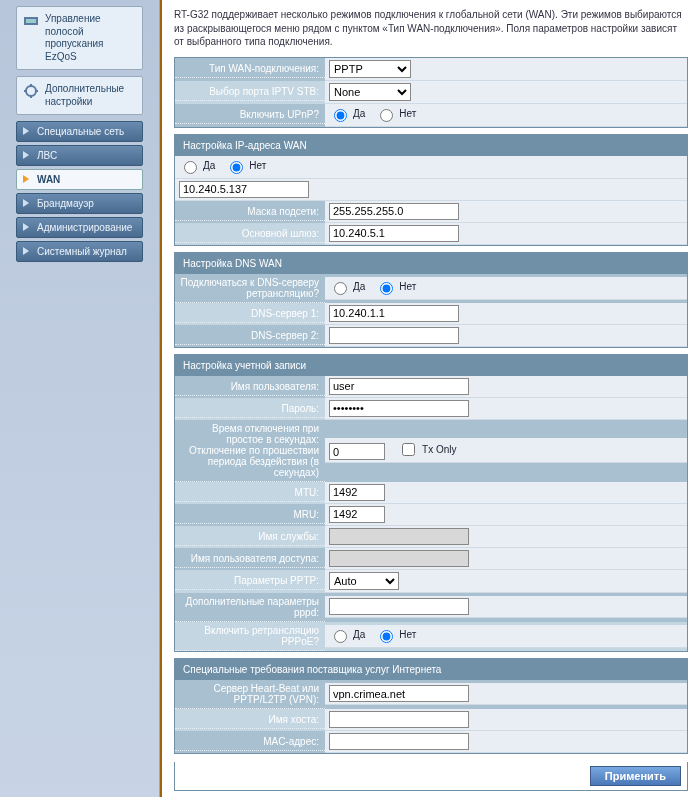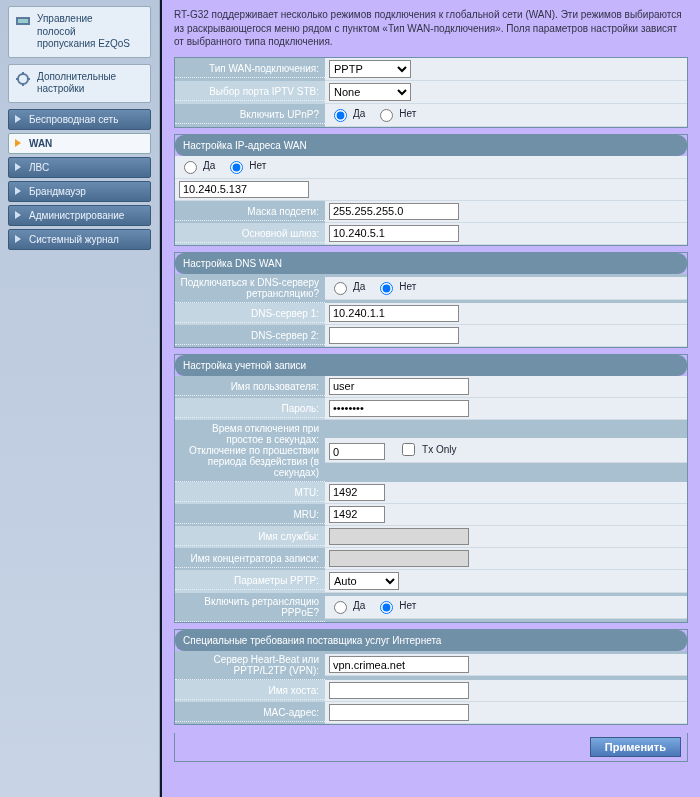--- a/index.html
+++ b/index.html
@@ -12,21 +12,21 @@
     height: 797px;
     overflow: hidden;
   }
   .layout {
     display: flex;
     height: 100%;
   }
   .sidebar {
     width: 160px;
     background: linear-gradient(#b8c6db, #c8d4e6);
-    padding: 6px 8px;
+    padding: 6px 16px;
     border-right: 1px solid #9ab;
   }
   .side-box {
     background: #e6eef8;
     border: 1px solid #9ab;
     border-radius: 2px;
     padding: 6px 6px 6px 28px;
     margin-bottom: 6px;
     position: relative;
     color: #2a4a6a;
@@ -55,41 +55,40 @@
   }
   .side-item .arrow {
     position:absolute; left:6px; top:5px; width:0; height:0;
     border-top:4px solid transparent;
     border-bottom:4px solid transparent;
     border-left:6px solid #d0e0f0;
   }
   .side-item.active .arrow { border-left-color:#f0a020; }
   .main {
     flex: 1;
-    background: #c4b5fd;
+    background: #ffffff;
     padding: 8px 12px 3px 12px;
     overflow-y: auto;
-    border-left: 2px solid #0f172a;
+    border-left: 2px solid #a16207;
   }
   .intro {
     font-size: 10px;
     color: #334;
     line-height: 1.35;
     margin-bottom: 8px;
   }
   .panel {
     border: 1px solid #7090a8;
     margin-bottom: 6px;
   }
   .panel-header {
     background: #7090a8;
     color: #fff;
     padding: 5px 8px;
     font-size: 10px;
-    border-radius: 9px;
   }
   .row {
     display: flex;
     align-items: center;
     min-height: 22px;
   }
   .row:nth-child(odd) { background:#a8c0d0; }
   .row:nth-child(even){ background:#c4d6e2; }
   .rows > .row:nth-child(odd) { background:#a8c0d0; }
   .rows > .row:nth-child(even){ background:#c4d6e2; }
@@ -160,29 +159,29 @@
             <circle cx="8" cy="8" r="5" fill="none" stroke="#5a7aa0" stroke-width="2"></circle>
             <path d="M8 1v3M8 12v3M1 8h3M12 8h3" stroke="#5a7aa0" stroke-width="2"></path>
           </svg>
       </span>
       <div>Дополнительные</div>
       <div>настройки</div>
     </div>
 
     <div class="side-item">
       <span class="arrow"></span>
-      <span>Беспроводная сеть</span>
+      <span>Специальные сеть</span>
+    </div>
+    <div class="side-item">
+      <span class="arrow"></span>
+      <span>ЛВС</span>
     </div>
     <div class="side-item active">
       <span class="arrow"></span>
       <span>WAN</span>
-    </div>
-    <div class="side-item">
-      <span class="arrow"></span>
-      <span>ЛВС</span>
     </div>
     <div class="side-item">
       <span class="arrow"></span>
       <span>Брандмауэр</span>
     </div>
     <div class="side-item">
       <span class="arrow"></span>
       <span>Администрирование</span>
     </div>
     <div class="side-item">
@@ -317,28 +316,32 @@
         </div>
         <div class="row">
           <div class="label">MRU:</div>
           <div class="field"><input type="text" style="width: 56px;" value="1492"></div>
         </div>
         <div class="row">
           <div class="label">Имя службы:</div>
           <div class="field"><input type="text" class="wide" style="background: rgb(216, 216, 216);" value=""></div>
         </div>
         <div class="row">
-          <div class="label">Имя концентратора записи:</div>
+          <div class="label">Имя пользователя доступа:</div>
           <div class="field"><input type="text" class="wide" style="background: rgb(216, 216, 216);" value=""></div>
         </div>
         <div class="row">
           <div class="label">Параметры PPTP:</div>
           <div class="field"><select class="w70"><option>Auto</option></select></div>
         </div>
         <div class="row">
+          <div class="label" style="line-height:1.1;">Дополнительные параметры pppd:</div>
+          <div class="field"><input type="text" class="wide" value="" style=""></div>
+        </div>
+        <div class="row">
           <div class="label">Включить ретрансляцию PPPoE?</div>
           <div class="field">
             <span class="radio-group">
               <label>
                   <input type="radio" name="pppoer" style="">
                   <span>Да</span>
                 </label>
               <label>
                   <input type="radio" name="pppoer" checked="" style="">
                   <span>Нет</span>

